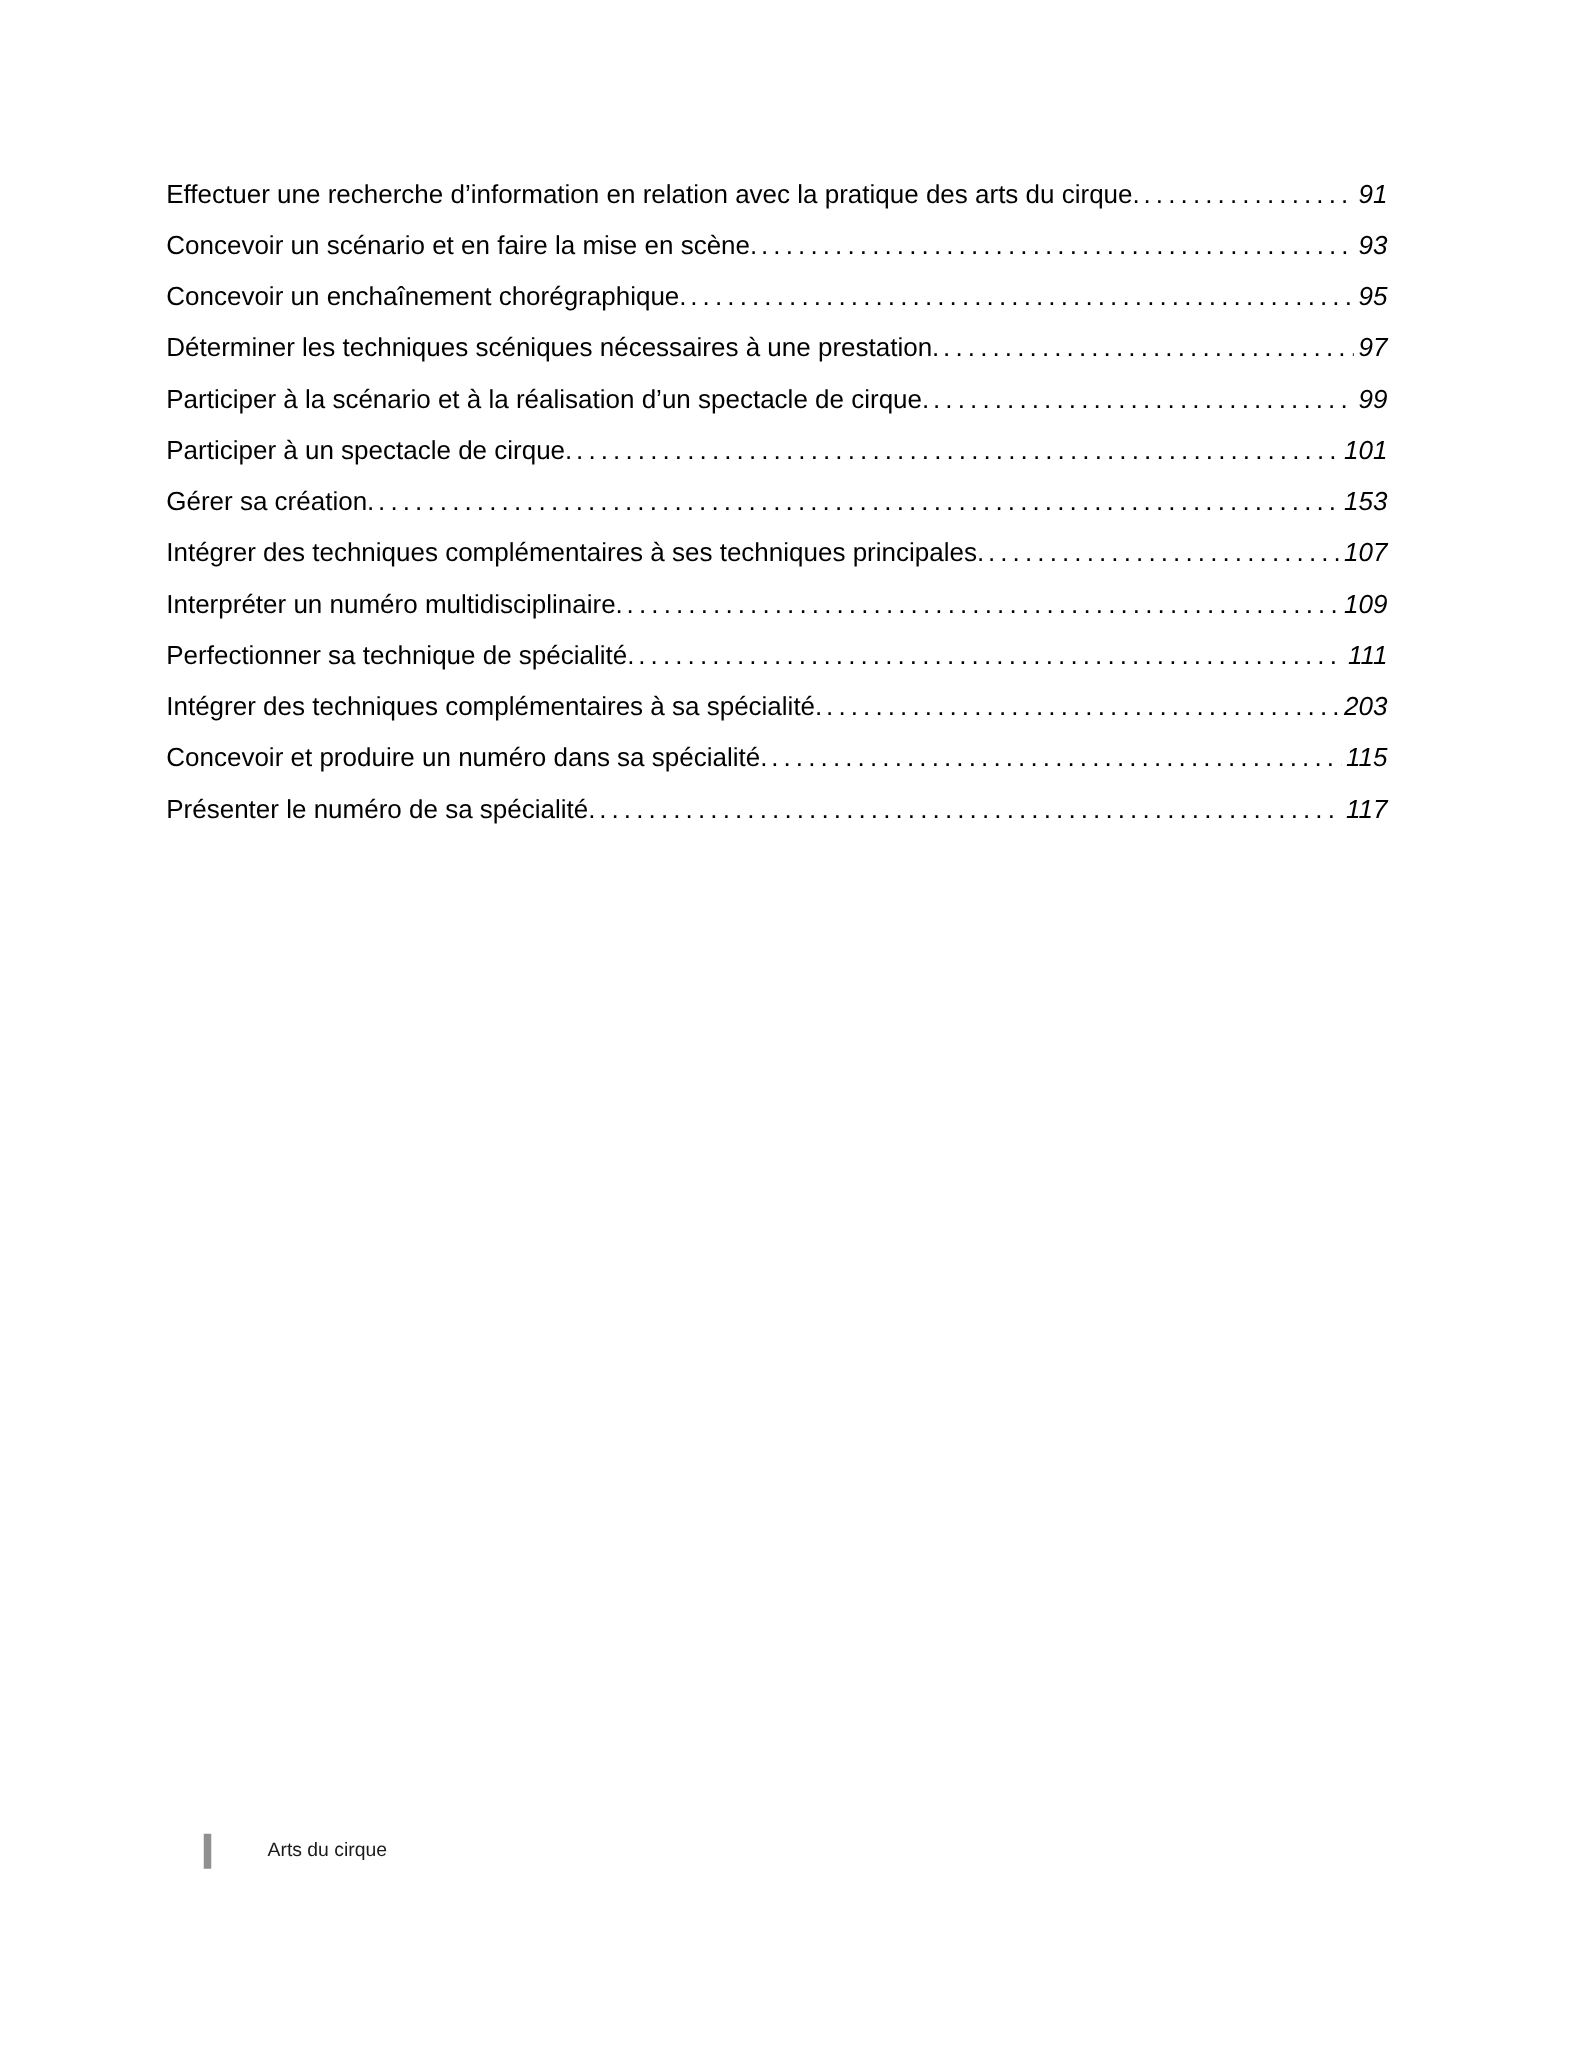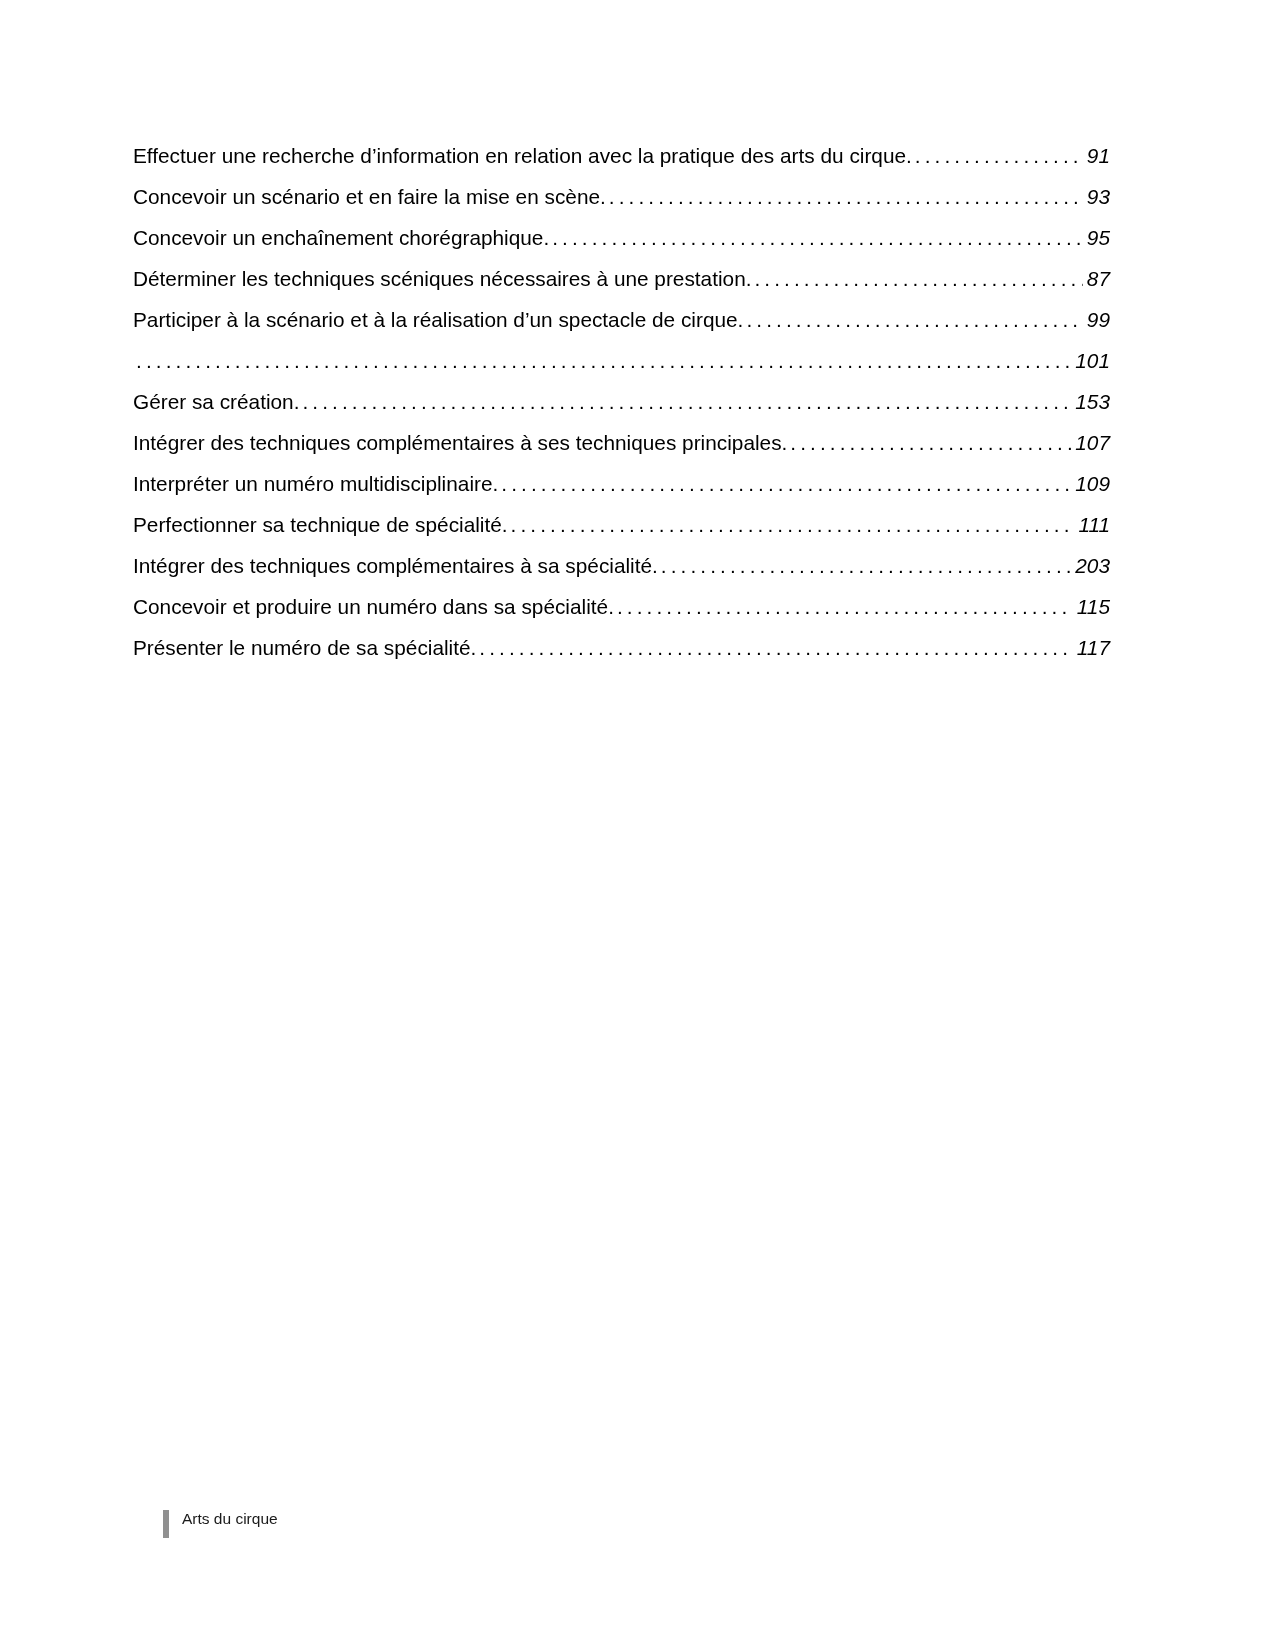--- a/index.html
+++ b/index.html
@@ -45,24 +45,25 @@
   }
   .toc-page {
     flex: 0 0 auto;
     margin-left: 4px;
     font-style: italic;
   }
   
   .footer {
     position: absolute;
     left: 163px;
-    top: 1510px;
+    top: 1467px;
     height: 28px;
     display: flex;
-    align-items: flex-start;
+    align-items: center;
+    gap: 32px;
   }
   .footer-bar {
     width: 6px;
     height: 28px;
     flex: 0 0 auto;
   }
   .footer-text {
     margin-left: 13px;
     font-size: 15.5px;
     color: #1a1a1a;
@@ -88,30 +89,31 @@
 
   <div class="toc-row">
     <span class="toc-label">Concevoir un enchaînement chorégraphique.</span>
     <span class="toc-leader"></span>
     <span class="toc-page">95</span>
   </div>
 
   <div class="toc-row">
     <span class="toc-label">Déterminer les techniques scéniques nécessaires à une prestation.</span>
     <span class="toc-leader"></span>
-    <span class="toc-page">87</span>
+    <span class="toc-page">97</span>
   </div>
 
   <div class="toc-row">
     <span class="toc-label">Participer à la scénario et à la réalisation d’un spectacle de cirque.</span>
     <span class="toc-leader"></span>
     <span class="toc-page">99</span>
   </div>
 
   <div class="toc-row">
+    <span class="toc-label">Participer à un spectacle de cirque.</span>
     <span class="toc-leader"></span>
     <span class="toc-page">101</span>
   </div>
 
   <div class="toc-row">
     <span class="toc-label">Gérer sa création.</span>
     <span class="toc-leader"></span>
     <span class="toc-page">153</span>
   </div>
 

